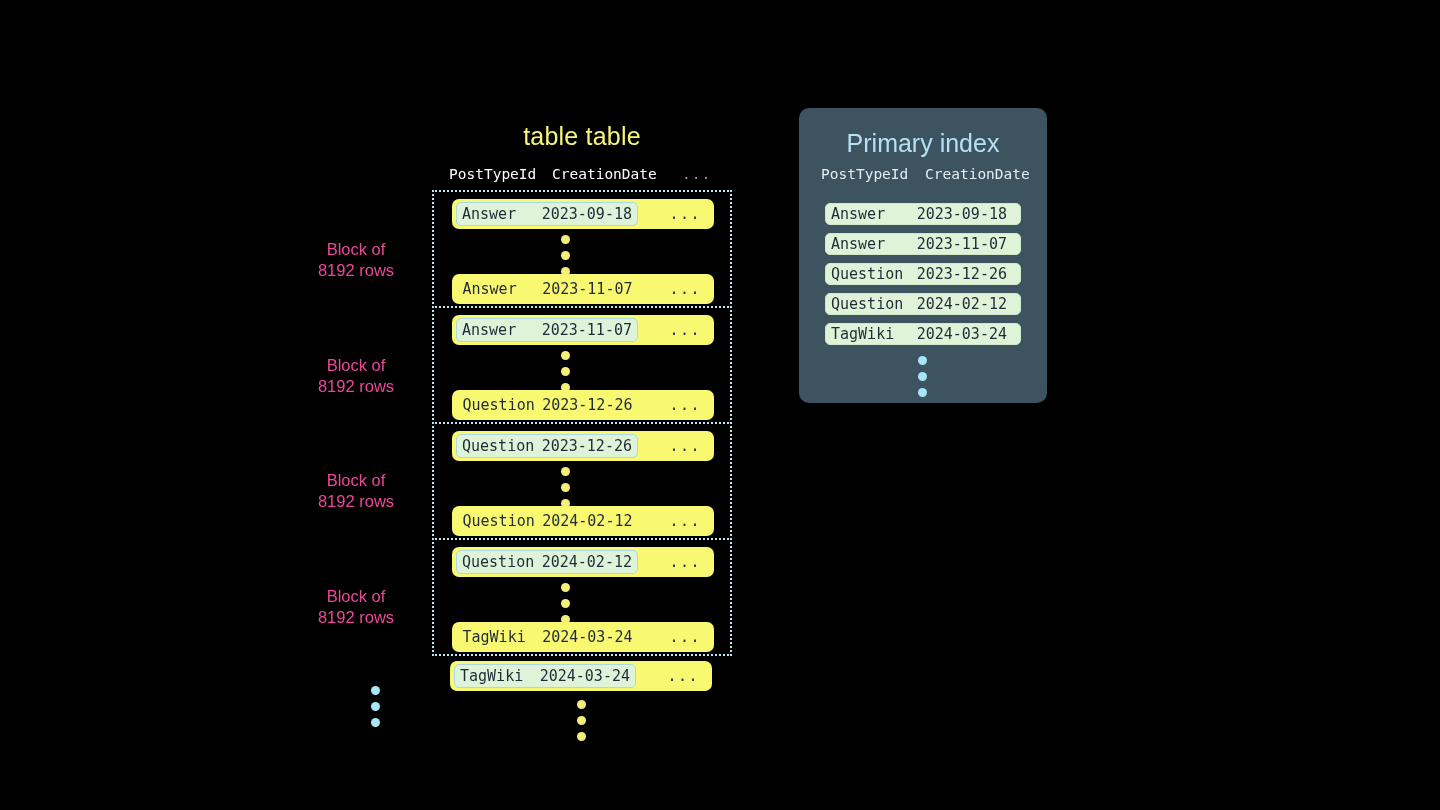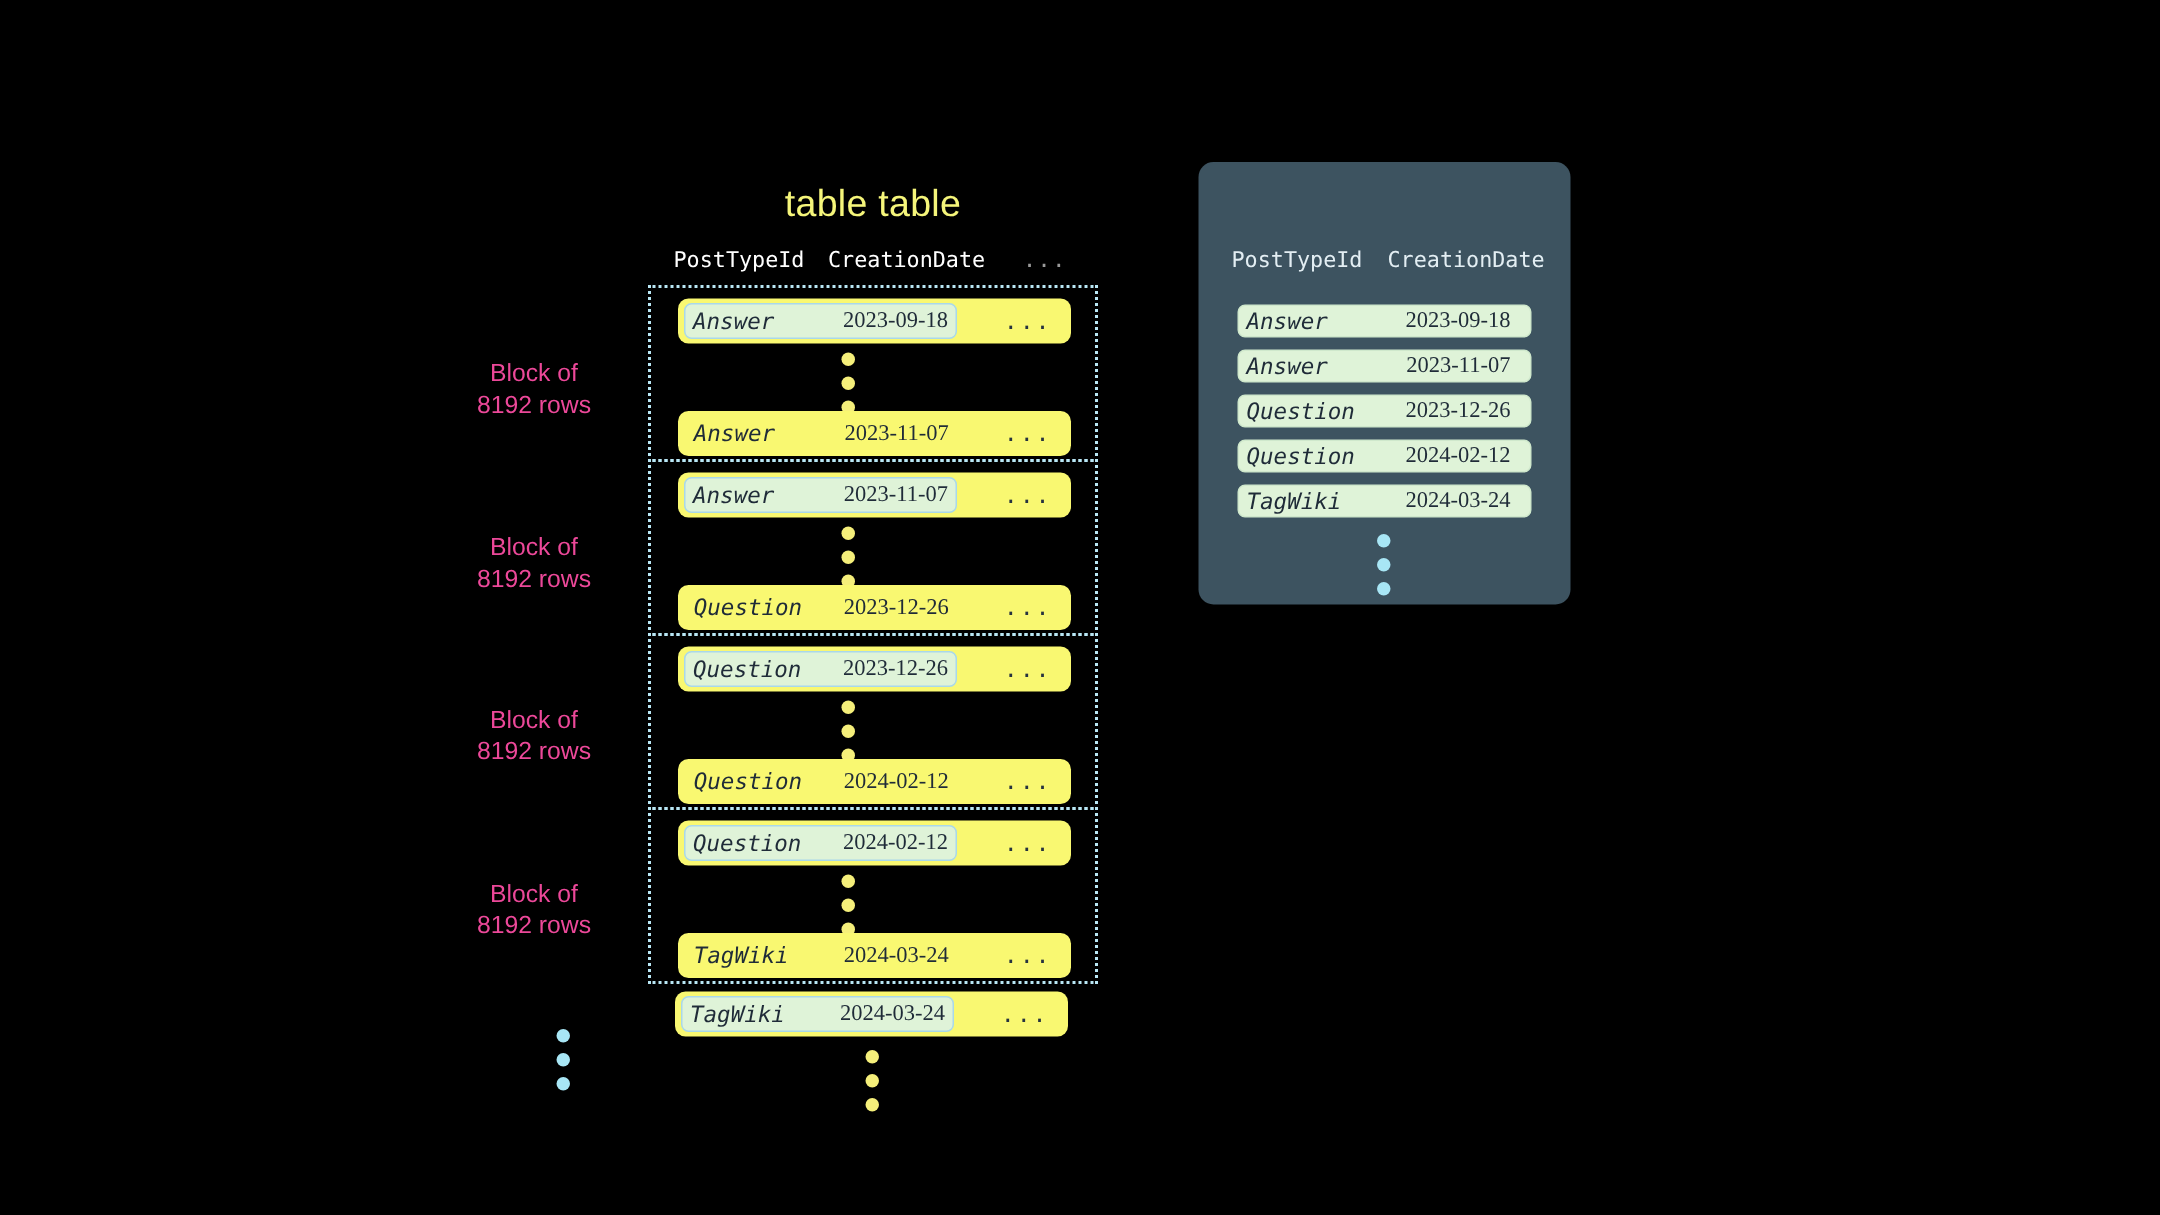--- a/index.html
+++ b/index.html
@@ -62,22 +62,22 @@
   }
   
   .row.hl .cells{
     background:#dff3d8;
     border:1.5px solid #a9d8ea;
     border-radius:5px;
     padding:0 5px;
     left:4px;
   }
   .row:not(.hl) .cells{ padding:0 6.5px; }
-  .c-type{ display:inline-block; width:74px;font-style:italic; }
-  .c-date{ display:inline-block; width:96px; text-align:right;font-family:Liberation Serif, serif; }
+  .c-type{ display:inline-block; width:74px; }
+  .c-date{ display:inline-block; width:96px; text-align:right; }
   .row .tail{
     position:absolute; right:13px; top:3px; height:24px;
     display:flex; align-items:center;
     font-family:"DejaVu Sans Mono","Liberation Mono",monospace;
     font-size:15px; color:#26323f; letter-spacing:1.5px;
   }
 
   
   .vdots{ position:absolute; width:9px; }
   .vdots i{ display:block; width:9px; height:9px; border-radius:50%;
@@ -246,20 +246,21 @@
       <i></i>
   </div>
 
   <div class="vdots blue" style="left:371px; top:686px;">
     <i></i>
       <i></i>
       <i></i>
   </div>
 
   <div class="index-panel">
+    <div class="index-title">Primary index</div>
 
     <div class="index-header">
       <span class="h-type">PostTypeId</span>
       <span class="h-date">CreationDate</span>
     </div>
 
     <div class="index-row" style="top:95px;">
       <span class="c-type">Answer</span>
       <span class="c-date">2023-09-18</span>
     </div>

